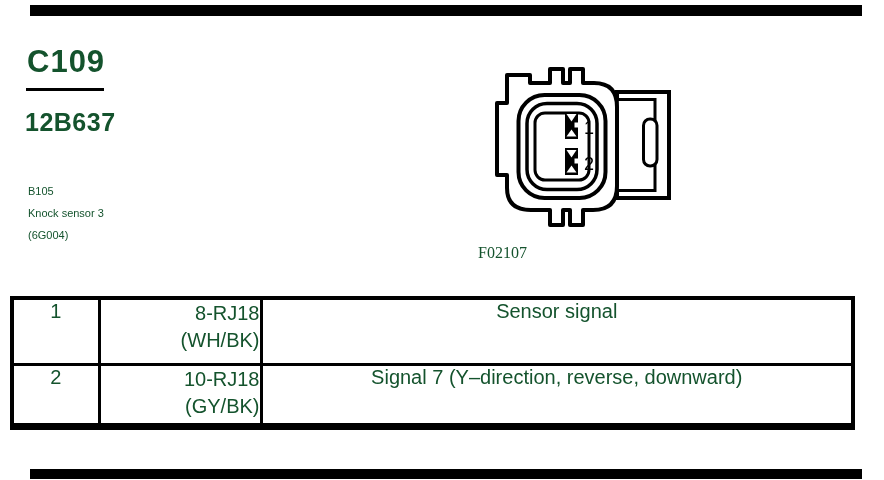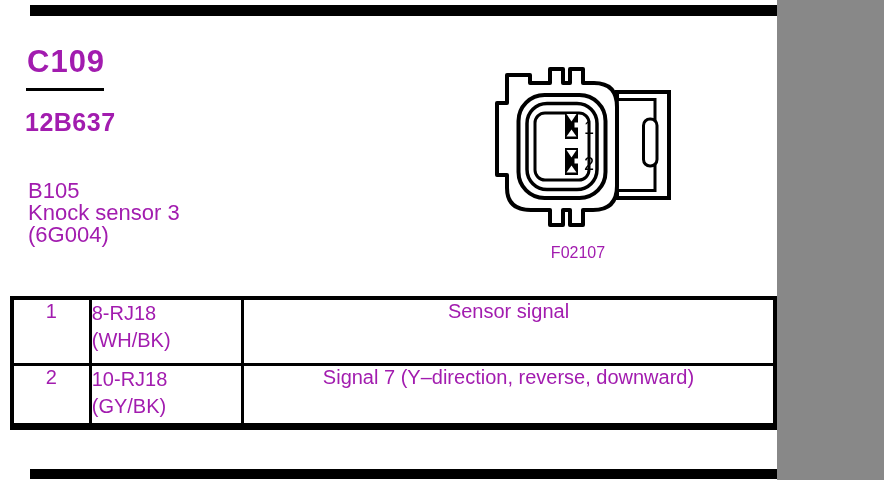--- a/index.html
+++ b/index.html
@@ -1,44 +1,44 @@
 <!DOCTYPE html>
 <html><head>
 <meta charset="utf-8">
 <style>
   html,body{margin:0;padding:0;background:#888;}
   #page{
-    position:relative;width:777px;height:480px;background:#ffffff;overflow:hidden;
-    font-family:"Liberation Sans", sans-serif;color:#a21caf;
+    position:relative;width:884px;height:480px;background:#ffffff;overflow:hidden;
+    font-family:"Liberation Sans", sans-serif;color:#14532d;
   }
   .rule{position:absolute;background:#000;}
   #rule-top{left:30px;top:5px;width:832px;height:11px;}
   #rule-bottom{left:30px;top:469px;width:832px;height:10px;}
 
   #connector-id{position:absolute;left:27px;top:44px;font-size:31px;font-weight:bold;letter-spacing:1px;}
   #heading-underline{position:absolute;left:26px;top:88px;width:78px;height:3px;background:#000;}
   #part-number{position:absolute;left:25px;top:108px;font-size:25px;font-weight:bold;letter-spacing:0.5px;}
-  #component-block{position:absolute;left:28px;top:180px;font-size:22px;line-height:22px;}
+  #component-block{position:absolute;left:28px;top:180px;font-size:11px;line-height:22px;}
 
   #diagram{position:absolute;left:478px;top:55px;width:200px;height:215px;}
-  #figure-label{position:absolute;left:478px;top:244px;width:200px;text-align:center;font-size:16px;}
+  #figure-label{position:absolute;left:478px;top:244px;width:200px;text-align:left;font-size:16px;font-family:Liberation Serif, serif;}
 
   #pinout-table{
     position:absolute;left:10px;top:296px;border-collapse:collapse;
     border:4px solid #000;border-bottom:7px solid #000;table-layout:fixed;
   }
   #pinout-table th,#pinout-table td{
     border:3px solid #000;vertical-align:top;padding:0;font-size:20px;overflow:hidden;
   }
   #pinout-table th{height:34px;font-weight:bold;text-align:center;padding-top:6px;}
   .col-pin{width:87px;}
   .col-circuit{width:162px;}
   .col-function{width:592px;}
   td.pin-cell{text-align:center;padding-top:8px;height:60px;}
-  td.circuit-cell{text-align:left;padding-top:8px;line-height:27px;margin-left:32px;}
+  td.circuit-cell{text-align:right;padding-top:8px;line-height:27px;margin-left:32px;}
   td.function-cell{text-align:center;padding:8px 8px 0 19px;}
   tr.data-row-1 td{height:63px;}
   tr.data-row-2 td{height:57px;}
 </style>
 </head>
 <body>
 
 <div id="page">
 
   <div id="rule-top" class="rule"></div>

